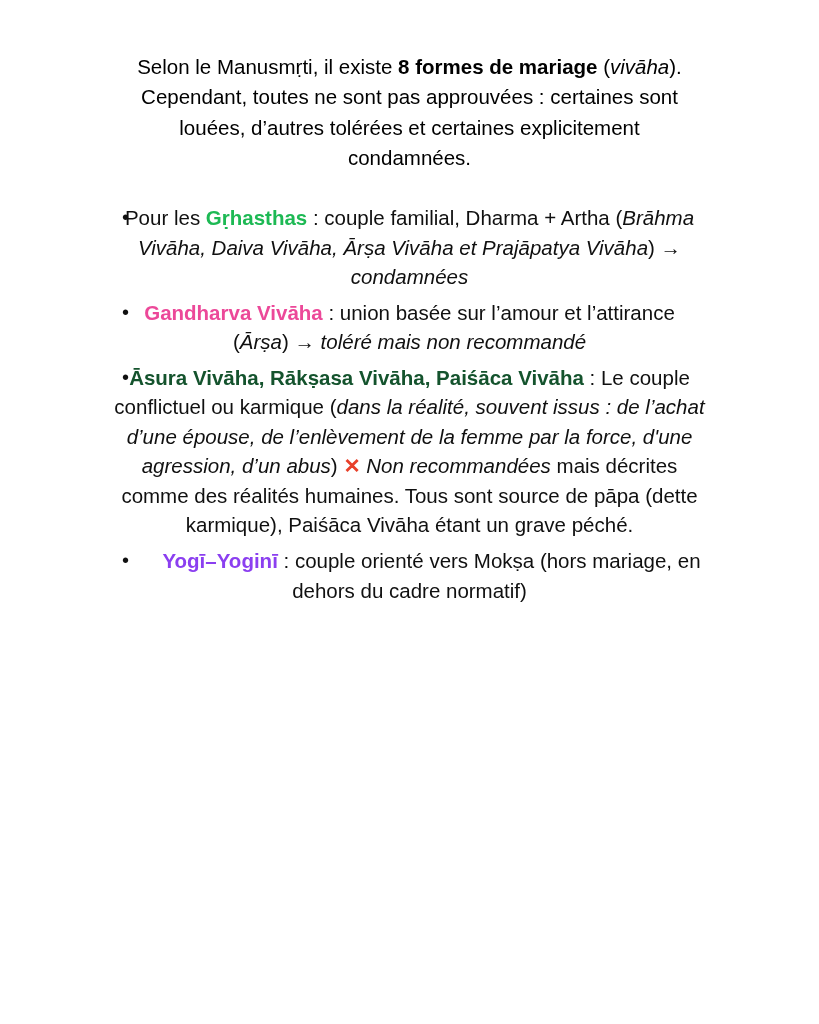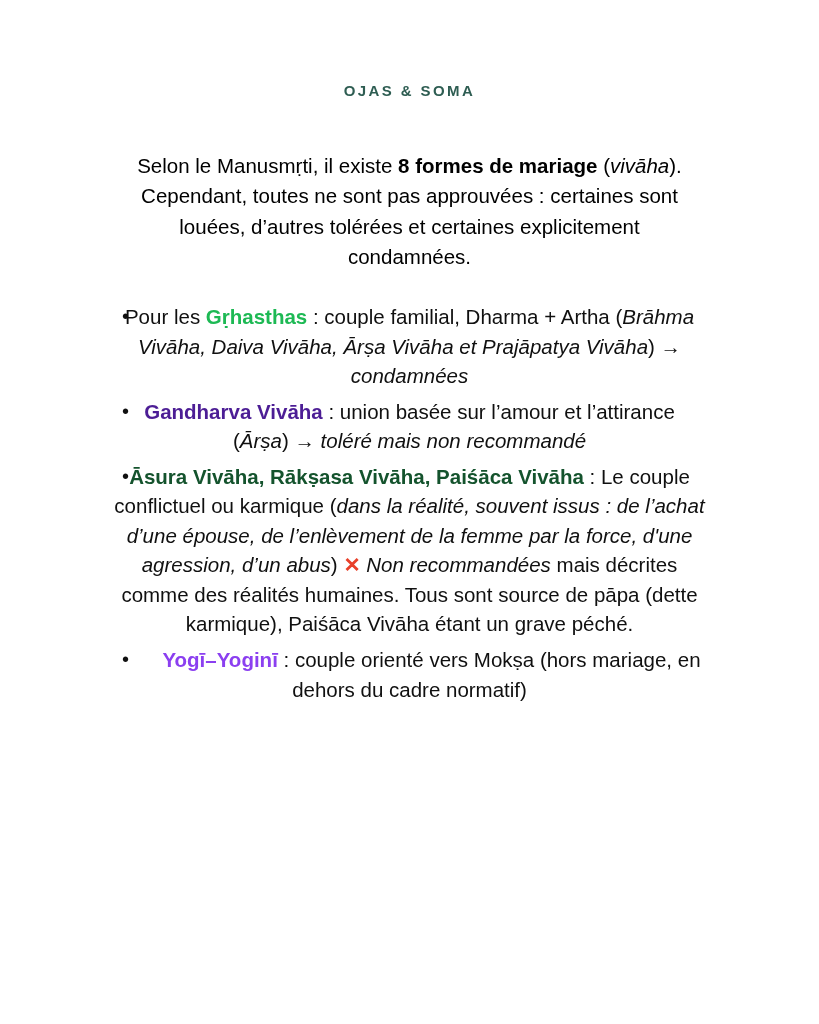--- a/index.html
+++ b/index.html
@@ -72,32 +72,31 @@
   }
   ul.points > li .bullet {
     position: absolute;
     left: 58px;
     top: 0;
     font-size: 20px;
     line-height: 1.44;
     color: #101010;
   }
   .kw-green { color: #1db954; font-weight: bold; }
-  .kw-gold { color: #4c1d95; font-weight: bold; }
+  .kw-gold { color: #ec4899; font-weight: bold; }
   .kw-red { color: #14532d; font-weight: bold; }
   .kw-purple { color: #8b3ff0; font-weight: bold; margin-left: 44px; }
   .it { font-style: italic; }
   .xmark { color: #e8402a; font-weight: bold; }
 </style>
 </head>
 <body>
 
 <div class="page">
 
-  <div class="brand">OJAS &amp; SOMA</div>
 
 
   <p class="intro">
     <span>Selon le Manusmṛti, il existe </span><b>8 formes de mariage</b><span> (</span><i>vivāha</i><span>). Cependant, toutes ne sont pas approuvées : certaines sont louées, d’autres tolérées et certaines explicitement condamnées.</span>
   </p>
 
   <ul class="points">
 
     <li>
       <span class="bullet">•</span>

